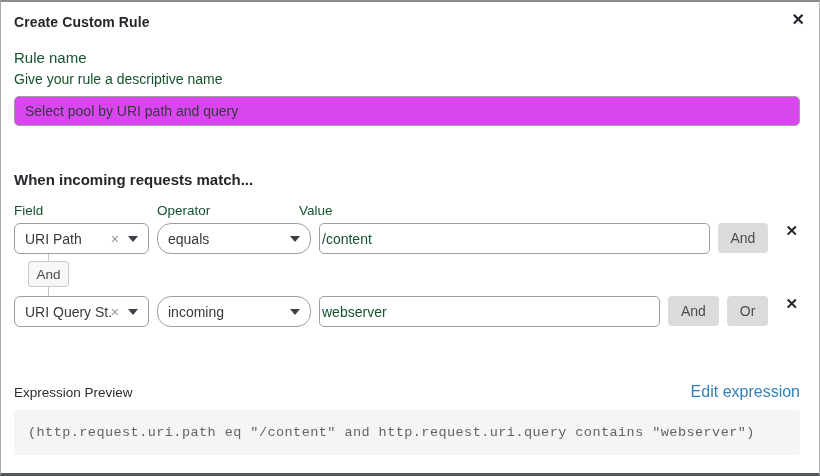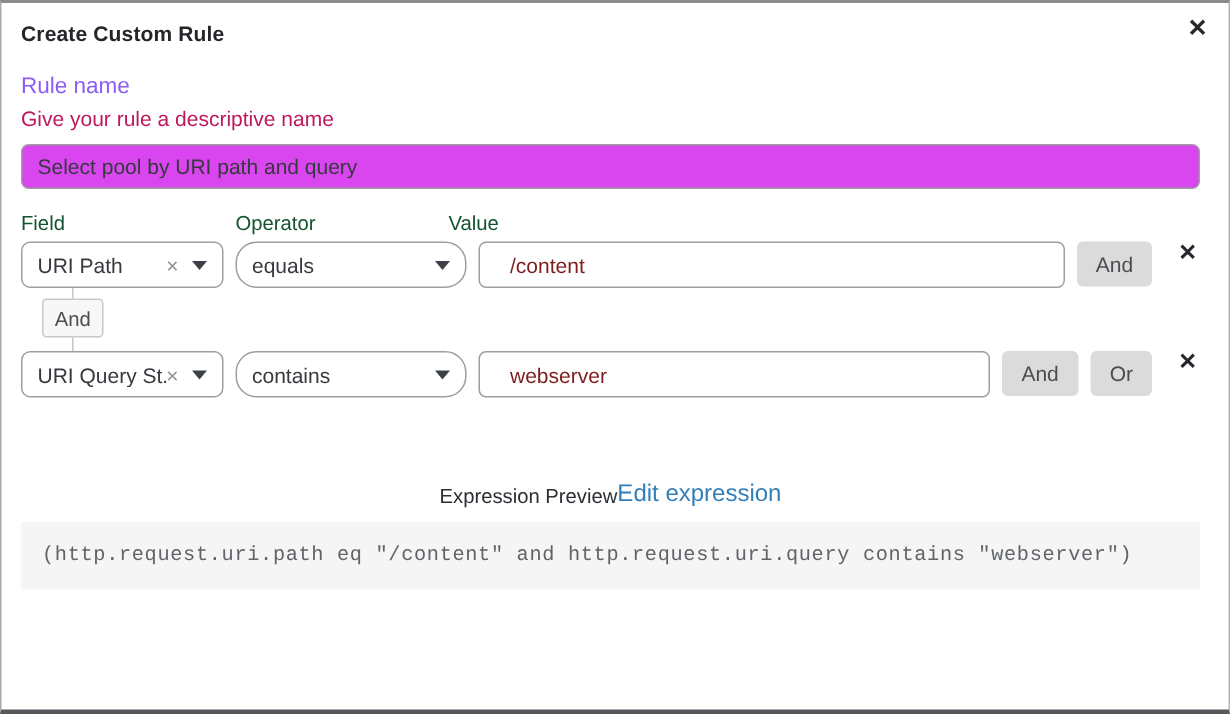--- a/index.html
+++ b/index.html
@@ -22,22 +22,22 @@
   }
   .modal-header { display: flex; justify-content: space-between; align-items: flex-start; }
   .title { font-size: 14px; font-weight: 700; letter-spacing: 0.1px; color: #24262a; padding-top: 2px; }
   .close-btn {
     font-size: 16px; font-weight: 700; color: #25282c;
     cursor: pointer; line-height: 1; padding: 2px;
     position: absolute; top: 8px; right: 12px;
   }
 
   .rule-name-section { margin-top: 19px; }
-  .section-label { font-size: 15px; font-weight: 500; color: #8b5cf6; }
-  .helper-text { font-size: 14px; color: #be185d; margin-top: 5px; }
+  .section-label { font-size: 15px; font-weight: 500; color: #14532d; }
+  .helper-text { font-size: 14px; color: #14532d; margin-top: 5px; }
   .text-input {
     width: 786px; height: 30px;
     margin-top: 9px;
     border: 1px solid #9e9e9e;
     border-radius: 5px;
     padding: 0 10px;
     font-family: "Liberation Sans", sans-serif;
     font-size: 14px; color: #36393e;
     background: #d946ef;
     outline: none;
@@ -66,22 +66,22 @@
   .caret {
     width: 0; height: 0;
     border-left: 5px solid transparent;
     border-right: 5px solid transparent;
     border-top: 6px solid #3c4147;
     flex: none;
   }
   .value-input {
     flex: 1; height: 31px;
     border: 1px solid #9e9e9e; border-radius: 5px;
-    padding: 0 20px; font-family: "Liberation Sans", sans-serif;
-    font-size: 14px; color: #7f1d1d; outline: none; min-width: 0;
+    padding: 0 2px; font-family: "Liberation Sans", sans-serif;
+    font-size: 14px; color: #14532d; outline: none; min-width: 0;
   }
   .logic-btn {
     height: 30px; padding: 0 13px; margin-left: 8px;
     background: #dbdbdb; border: none; border-radius: 4px;
     font-family: "Liberation Sans", sans-serif;
     font-size: 14px; color: #4a4e52; cursor: pointer;
     flex: none;
   }
   .remove-x {
     font-size: 15px; font-weight: 700; color: #25282c;
@@ -92,21 +92,21 @@
   .v-line { width: 1px; height: 7px; background: #c6c6c6; margin-left: 34px; }
   .v-line.lower { height: 9px; }
   .and-badge {
     margin-left: 14px; width: 41px; height: 26px;
     background: #f7f7f7; border: 1px solid #c9c9c9; border-radius: 3px;
     display: flex; align-items: center; justify-content: center;
     font-size: 13.5px; color: #4a4e52;
   }
 
   .expr-section { margin-top: 56px; }
-  .expr-header { display: flex; justify-content: center; align-items: center; width: 786px; }
+  .expr-header { display: flex; justify-content: space-between; align-items: center; width: 786px; }
   .expr-label { font-size: 13.5px; color: #2b2e33; }
   .expr-edit-link { font-size: 16px; color: #3380b9; cursor: pointer; text-decoration: none; }
   .code-box {
     width: 786px; margin-top: 9px;
     background: #f5f5f5; border-radius: 2px;
     padding: 15px 14px;
   }
   .code-text {
     font-family: "Liberation Mono", monospace;
     font-size: 13.5px; letter-spacing: 0.45px; color: #606469;
@@ -122,20 +122,21 @@
     <div class="title">Create Custom Rule</div>
     <span class="close-btn">✕</span>
   </div>
 
   <div class="rule-name-section">
     <div class="section-label">Rule name</div>
     <div class="helper-text">Give your rule a descriptive name</div>
     <input class="text-input" type="text" value="Select pool by URI path and query" style="">
   </div>
 
+  <div class="match-heading">When incoming requests match...</div>
 
   <div class="col-labels">
     <div class="col-1">Field</div>
     <div class="col-2">Operator</div>
     <div class="col-3">Value</div>
   </div>
 
   <div class="cond-row">
     <div class="select-box select-field">
       <span class="select-text">URI Path</span>
@@ -157,21 +158,21 @@
     <div class="v-line lower"></div>
   </div>
 
   <div class="cond-row" style="margin-top:0;">
     <div class="select-box select-field">
       <span class="select-text">URI Query St...</span>
       <span class="clear-x">×</span>
       <span class="caret"></span>
     </div>
     <div class="select-box select-operator">
-      <span class="select-text">contains</span>
+      <span class="select-text">incoming</span>
       <span class="caret"></span>
     </div>
     <input class="value-input" type="text" value="webserver" style="">
     <button class="logic-btn">And</button>
     <button class="logic-btn">Or</button>
     <span class="remove-x">✕</span>
   </div>
 
   <div class="expr-section">
     <div class="expr-header">

